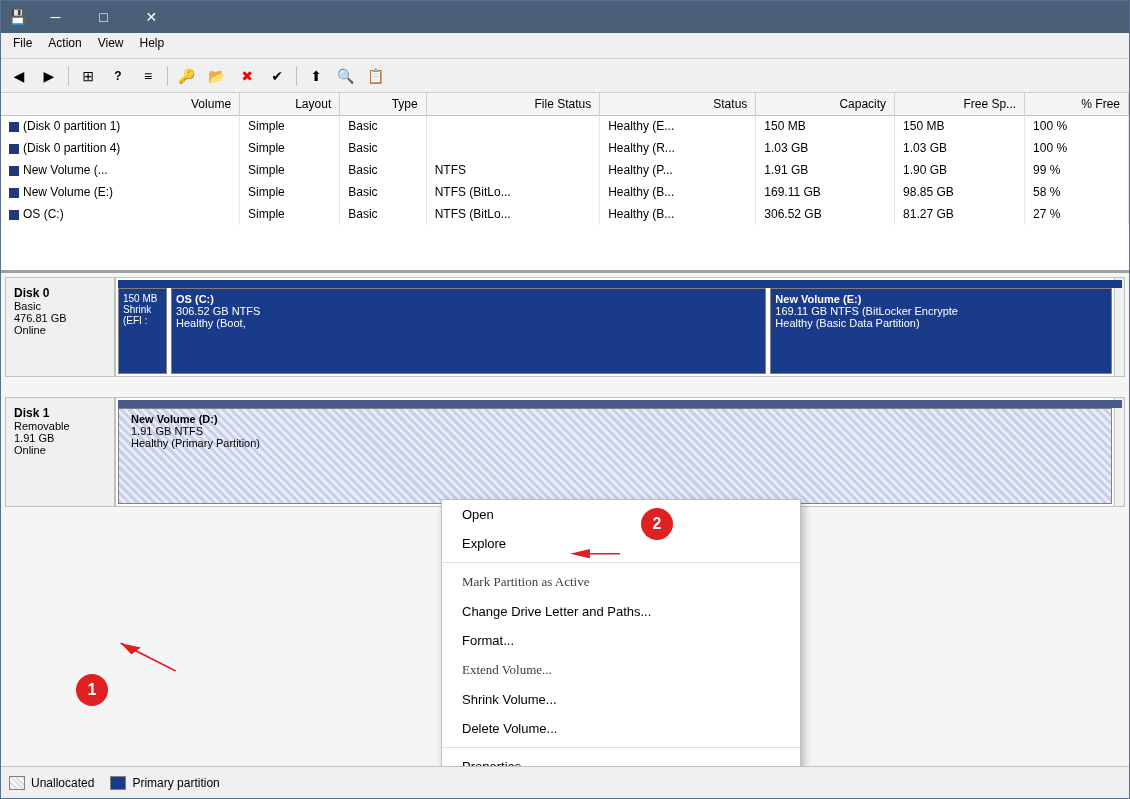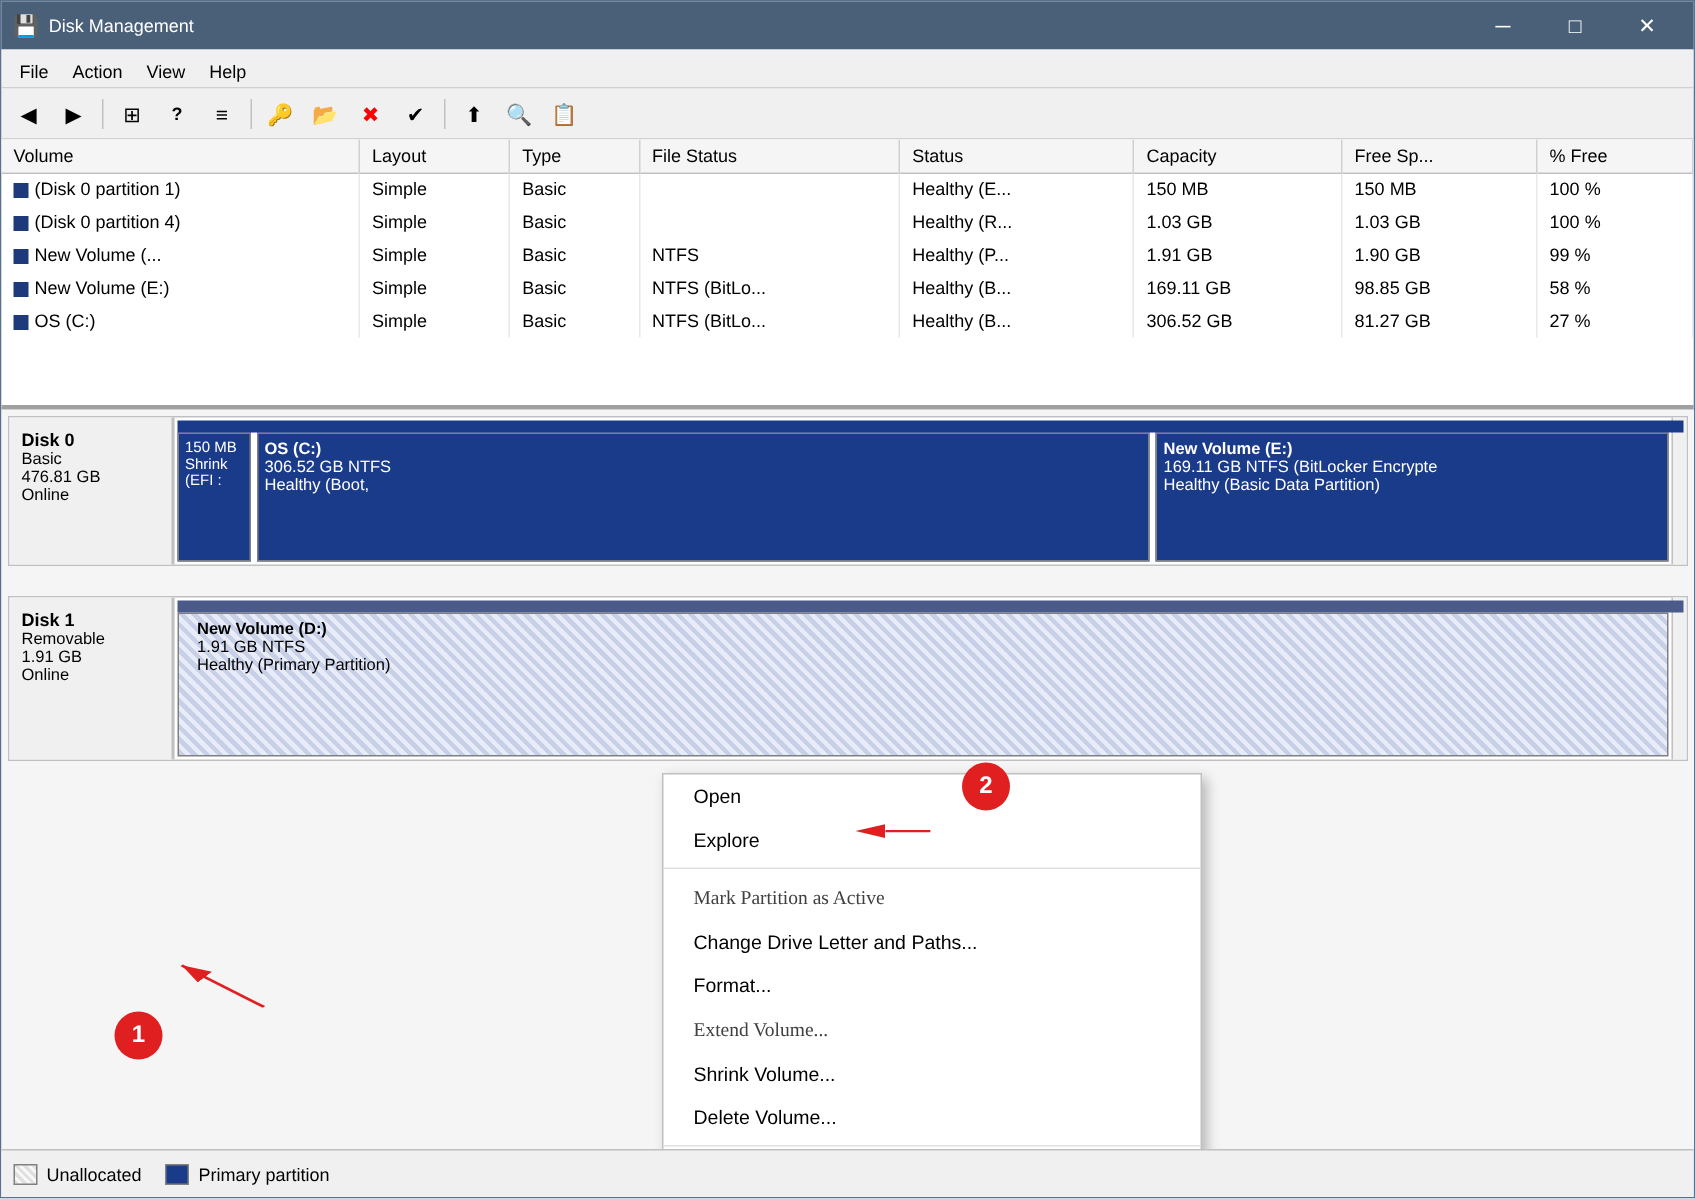--- a/index.html
+++ b/index.html
@@ -21,21 +21,21 @@
       width: 46px; height: 32px;
       background: transparent; border: none; color: white;
       font-size: 14px; cursor: pointer; display: flex; align-items: center; justify-content: center;
     }
 
     
     .menu-bar {
       background: #f0f0f0;
       height: 26px;
       display: flex;
-      align-items: flex-end;
+      align-items: flex-start;
       padding: 0 4px;
       border-bottom: 1px solid #d0d0d0;
     }
     .menu-item {
       padding: 3px 8px;
       cursor: pointer;
       font-size: 12px;
     }
 
     
@@ -74,21 +74,21 @@
     table {
       width: 100%;
       border-collapse: collapse;
       font-size: 12px;
     }
     thead tr {
       background: #f5f5f5;
       border-bottom: 1px solid #c0c0c0;
     }
     th {
-      text-align: left;
+      text-align: right;
       padding: 3px 8px;
       border-right: 1px solid #d0d0d0;
       font-weight: normal;
       font-size: 12px;
       height: 22px;
       white-space: nowrap;
     }
     td {
       padding: 2px 8px;
       border-right: 1px solid #e8e8e8;
@@ -157,21 +157,21 @@
     }
     .legend-item { display: flex; align-items: flex-start; gap: 6px; }
     .legend-box { width: 16px; height: 14px; border: 1px solid #808080; }
     .legend-unalloc { background: repeating-linear-gradient(45deg, #e0e0e0, #e0e0e0 2px, #f8f8f8 2px, #f8f8f8 4px); }
     .legend-primary { background: #1a3a8a; }
 
     
     .context-menu {
       position: absolute;
       left: 440px;
-      top: 242px;
+      top: 226px;
       width: 360px;
       background: white;
       border: 1px solid #c0c0c0;
       box-shadow: 3px 3px 8px rgba(0,0,0,0.25);
       z-index: 100;
       font-size: 13px;
     }
     .ctx-item {
       padding: 7px 20px;
       cursor: pointer;
@@ -202,21 +202,20 @@
       z-index: 150;
     }
   </style>
 </head>
 <body>
 
 <div style="width:1130px;height:799px;display:flex;flex-direction:column;border:1px solid #5a7090;">
 
   <div class="title-bar">
     <span style="margin-right:6px;font-size:14px;">💾</span>
-    <span class="title-bar-text">Disk Management</span>
     <div class="title-bar-buttons">
       <button class="title-btn">─</button>
       <button class="title-btn">□</button>
       <button class="title-btn close">✕</button>
     </div>
   </div>
 
   <div class="menu-bar">
     <div class="menu-item">File</div>
     <div class="menu-item">Action</div>

